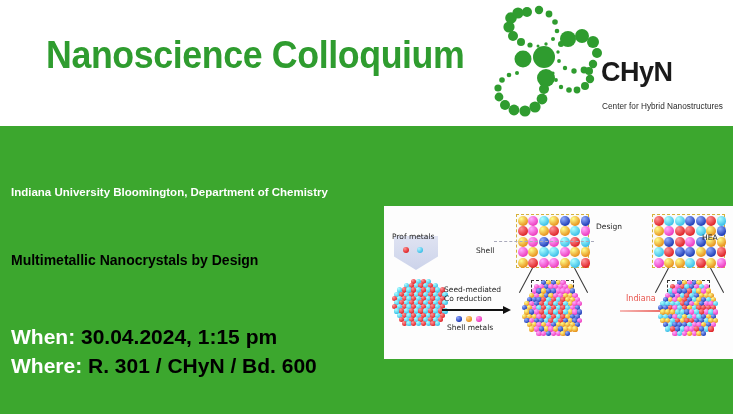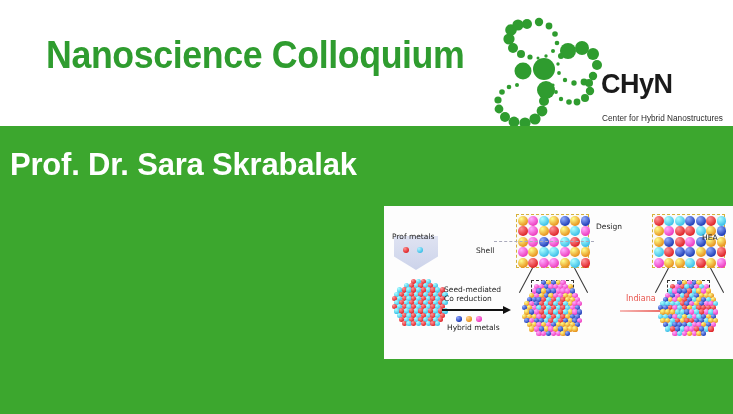--- a/index.html
+++ b/index.html
@@ -36,21 +36,21 @@
     font-family: "Liberation Sans Narrow", "Liberation Sans", sans-serif;
     transform: scaleX(0.94);
     transform-origin: left center;
     white-space: nowrap;
   }
 
   
   #chyn-logo {
     position: absolute;
     left: 489px;
-    top: 16px;
+    top: 4px;
     width: 244px;
     height: 118px;
   }
   #logo-mark {
     position: absolute;
     left: 0px;
     top: 0px;
     width: 120px;
     height: 116px;
   }
@@ -281,24 +281,35 @@
     </svg>
 
     <div id="logo-wordmark">CHyN</div>
 
     <div id="logo-tagline">Center for Hybrid Nanostructures</div>
   </div>
 </div>
 
 <div id="banner">
 
-  <div id="speaker-name">Prof. Dr. Sara Skrabalak</div>
-
-
-
+
+  <div id="speaker-affiliation">Indiana University Bloomington, Department of Chemistry</div>
+
+  <div id="talk-title">Multimetallic Nanocrystals by Design</div>
+
+  <div id="event-details">
+    <div>
+      <span class="detail-label">When:</span>
+      <span class="detail-value">30.04.2024, 1:15 pm</span>
+    </div>
+    <div>
+      <span class="detail-label">Where:</span>
+      <span class="detail-value">R. 301 / CHyN / Bd. 600</span>
+    </div>
+  </div>
 
   <div id="figure-panel">
 
     <div class="funnel"></div>
     <div class="fig-label" id="lbl-core-metals">Prof metals</div>
     <div class="legend-dot" style="left:19px;top:41px;width:6px;height:6px;background:radial-gradient(circle at 32% 28%,#ff8f8f,#e0262a 70%);"></div>
     <div class="legend-dot" style="left:33px;top:41px;width:6px;height:6px;background:radial-gradient(circle at 32% 28%,#b5f0ff,#3fc0e8 70%);"></div>
 
     <div class="np-wrap" id="np-seed" style="left:8px;top:73px;width:58px;height:62px;">
         <div class="atom" style="left: 19.24px; top: 0px; width: 5.2px; height: 5.2px; background: radial-gradient(circle at 33% 28%, rgb(255, 148, 152), rgb(224, 38, 42) 72%);"></div>
@@ -407,21 +418,21 @@
       </div>
 
     <div class="arrow-black"></div>
     <div class="fig-label" id="lbl-seed">
       <span>Seed-mediated</span><br>
       <span>Co reduction</span>
     </div>
     <div class="legend-dot" style="left:72px;top:110px;width:5.5px;height:5.5px;background:radial-gradient(circle at 32% 28%,#8fa6ff,#2340b8 70%);"></div>
     <div class="legend-dot" style="left:82px;top:110px;width:5.5px;height:5.5px;background:radial-gradient(circle at 32% 28%,#ffd08f,#e8941f 70%);"></div>
     <div class="legend-dot" style="left:92px;top:110px;width:5.5px;height:5.5px;background:radial-gradient(circle at 32% 28%,#ff9fe8,#ed3fc0 70%);"></div>
-    <div class="fig-label" id="lbl-shell-metals">Hybrid metals</div>
+    <div class="fig-label" id="lbl-shell-metals">Shell metals</div>
 
     <div class="zoom-box" style="left:132px;top:8px;width:73px;height:54px;">
         <div class="atom" style="left: 1px; top: 1px; width: 9.90714px; height: 9.90714px; background: radial-gradient(circle at 33% 28%, rgb(255, 255, 141), rgb(232, 148, 31) 72%);"></div>
         <div class="atom" style="left: 11.4286px; top: 1px; width: 9.90714px; height: 9.90714px; background: radial-gradient(circle at 33% 28%, rgb(255, 173, 255), rgb(237, 63, 192) 72%);"></div>
         <div class="atom" style="left: 21.8571px; top: 1px; width: 9.90714px; height: 9.90714px; background: radial-gradient(circle at 33% 28%, rgb(173, 255, 255), rgb(63, 192, 232) 72%);"></div>
         <div class="atom" style="left: 32.2857px; top: 1px; width: 9.90714px; height: 9.90714px; background: radial-gradient(circle at 33% 28%, rgb(255, 255, 141), rgb(232, 148, 31) 72%);"></div>
         <div class="atom" style="left: 42.7143px; top: 1px; width: 9.90714px; height: 9.90714px; background: radial-gradient(circle at 33% 28%, rgb(145, 174, 255), rgb(35, 64, 184) 72%);"></div>
         <div class="atom" style="left: 53.1429px; top: 1px; width: 9.90714px; height: 9.90714px; background: radial-gradient(circle at 33% 28%, rgb(255, 255, 141), rgb(232, 148, 31) 72%);"></div>
         <div class="atom" style="left: 63.5714px; top: 1px; width: 9.90714px; height: 9.90714px; background: radial-gradient(circle at 33% 28%, rgb(145, 174, 255), rgb(35, 64, 184) 72%);"></div>
         <div class="atom" style="left: 1px; top: 11.4286px; width: 9.90714px; height: 9.90714px; background: radial-gradient(circle at 33% 28%, rgb(255, 148, 152), rgb(224, 38, 42) 72%);"></div>

